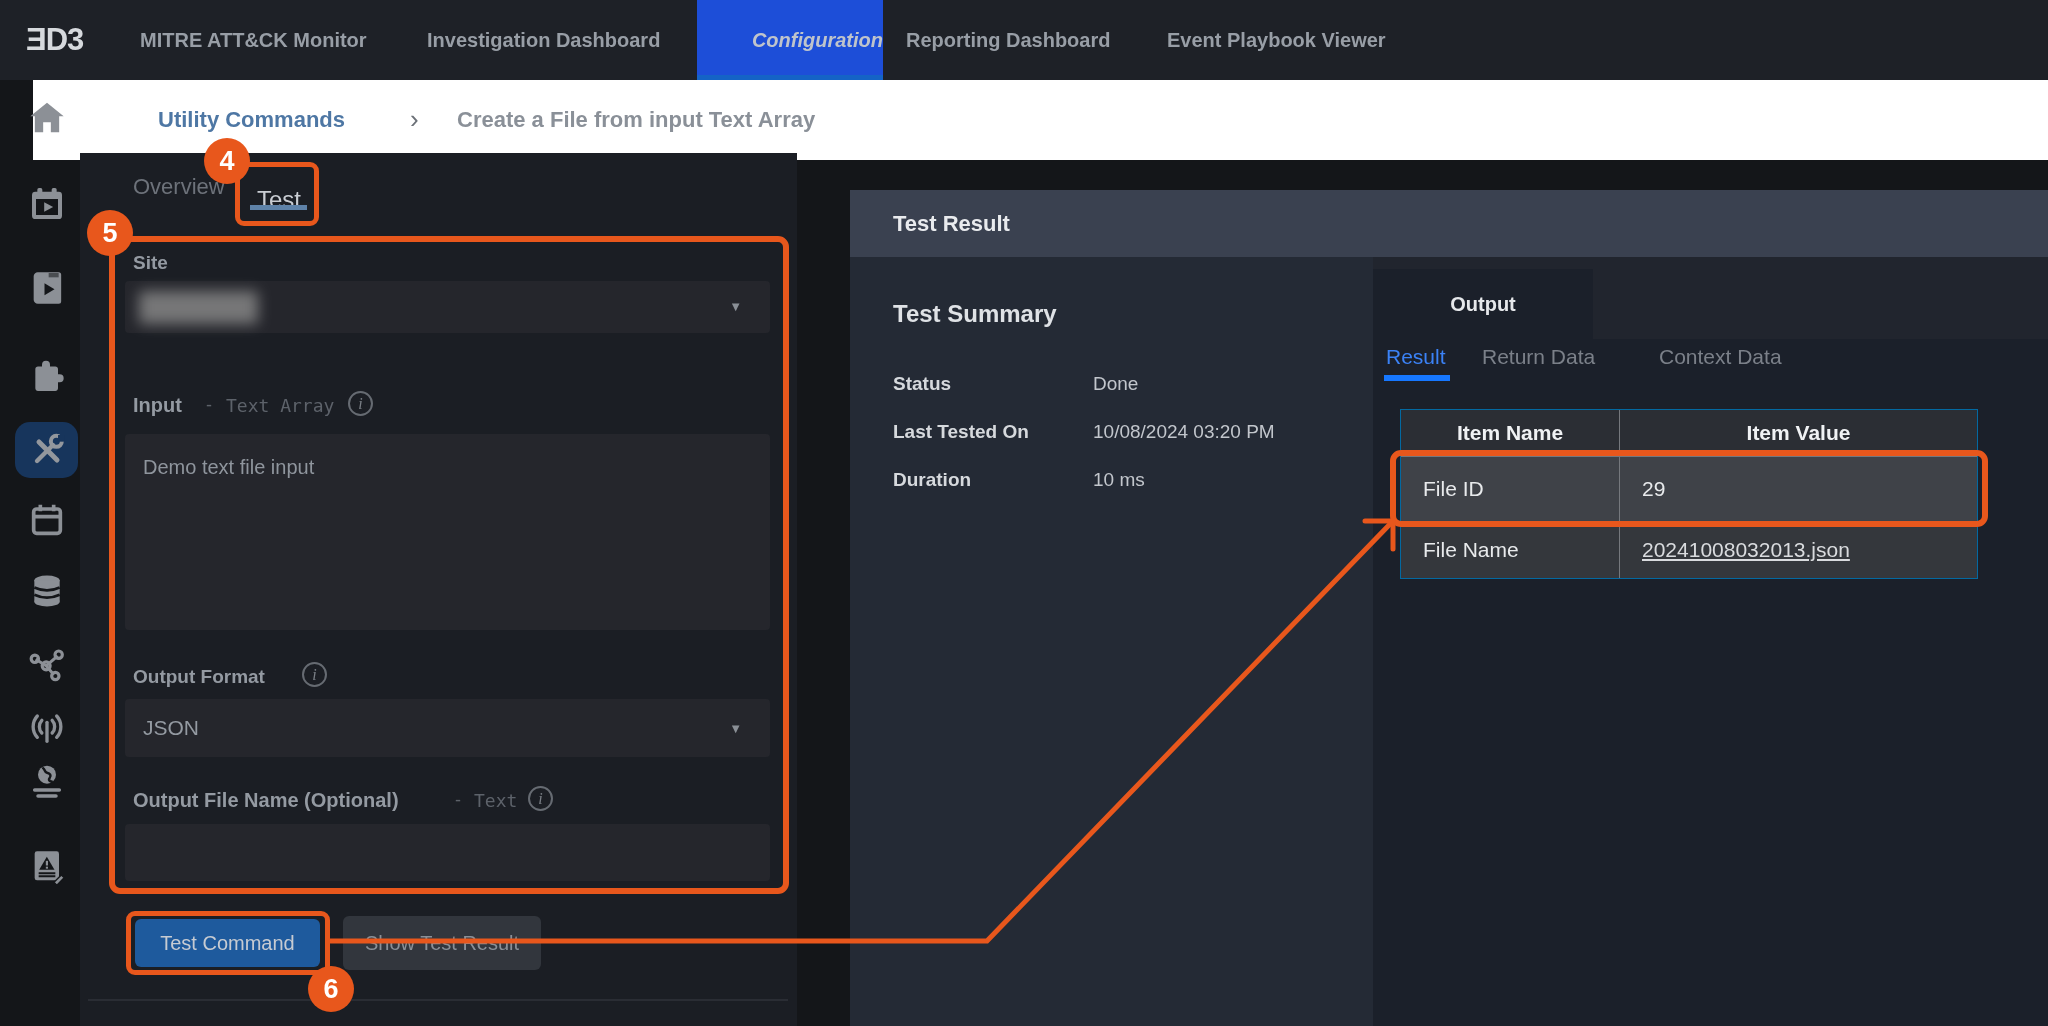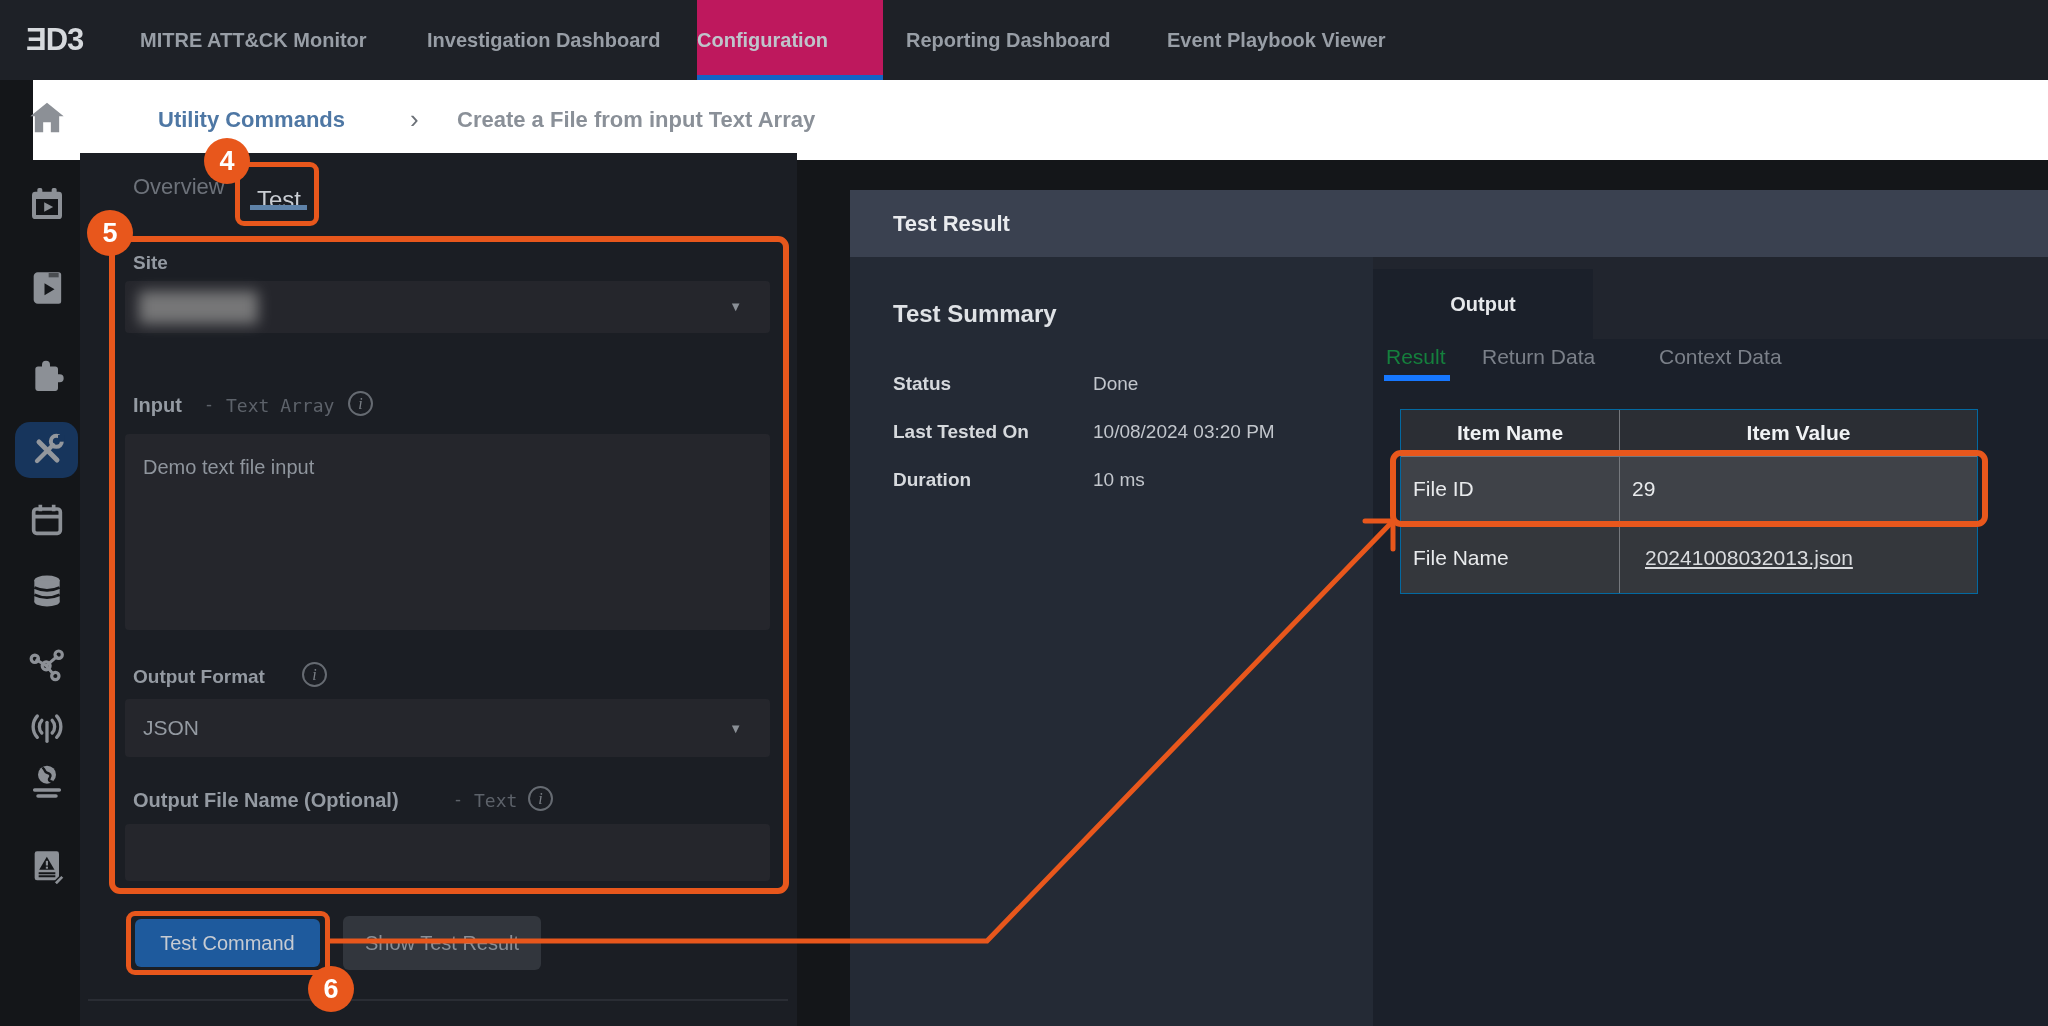--- a/index.html
+++ b/index.html
@@ -4,21 +4,21 @@
 <style>
   * { margin:0; padding:0; box-sizing:border-box; }
   html,body { background:#0f1114; }
   body { font-family:"Liberation Sans", sans-serif; }
   #root { position:relative; width:2048px; height:1026px; overflow:hidden; background:#141619; }
 
   
   .navbar { position:absolute; left:0; top:0; width:2048px; height:80px; background:#1e2127; }
   .logo { position:absolute; left:26px; top:0; height:80px; line-height:80px; font-size:31px; font-weight:700; color:#d6d9dd; letter-spacing:-1px; }
   .nav-item { position:absolute; top:0; height:80px; line-height:80px; font-size:20px; font-weight:600; color:#989ea6; white-space:nowrap; cursor:pointer; }
-  .nav-item.active-bg { background:#be185d; text-align:left; color:#bfc4cb; }
+  .nav-item.active-bg { background:#1d4ed8; text-align:right; color:#bfc4cb;font-style:italic; }
   .nav-underline { position:absolute; height:5px; background:#1463c6; }
 
   
   .crumbbar { position:absolute; left:0; top:80px; width:2048px; height:80px; background:#ffffff;margin-left:33px; }
   .crumb-parent { position:absolute; left:125px; top:0; height:80px; line-height:80px; font-size:22px; font-weight:700; color:#4e77a4; cursor:pointer; }
   .crumb-sep { position:absolute; left:377px; top:0; height:80px; line-height:78px; font-size:26px; color:#6b7077; }
   .crumb-current { position:absolute; left:424px; top:0; height:80px; line-height:80px; font-size:22px; font-weight:700; color:#8a9098; }
 
   
   .side-icon { position:absolute; left:23px; width:48px; height:48px; display:flex; align-items:center; justify-content:center; cursor:pointer; }
@@ -47,35 +47,35 @@
   .rp-header { position:absolute; left:850px; top:190px; width:1198px; height:67px; background:#3a4150; }
   .rp-title { position:absolute; left:893px; top:190px; height:67px; line-height:67px; font-size:22px; font-weight:600; color:#e9ebee; }
   .rp-summary { position:absolute; left:850px; top:257px; width:523px; height:769px; background:#242a35; }
   .summary-title { position:absolute; left:893px; top:300px; font-size:24px; font-weight:700; color:#dfe2e6; }
   .sum-label { position:absolute; left:893px; font-size:19px; font-weight:700; color:#d6d9dd; }
   .sum-value { position:absolute; left:1093px; font-size:19px; color:#c2c6cc; }
   .rp-strip { position:absolute; left:1373px; top:257px; width:675px; height:82px; background:#21252e; }
   .rp-content { position:absolute; left:1373px; top:339px; width:675px; height:687px; background:#1b202a; }
   .output-tab { position:absolute; left:1373px; top:269px; width:220px; height:70px; background:#1b202a; display:flex; align-items:center; justify-content:center; font-size:20px; font-weight:700; color:#e6e8eb; cursor:pointer; }
   .rtab { position:absolute; top:345px; font-size:21px; color:#7b8089; cursor:pointer; }
-  .rtab.active { color:#15803d; }
+  .rtab.active { color:#3b82f6; }
   .rtab-underline { position:absolute; left:1384px; top:375px; width:66px; height:6px; background:#1677ff; }
 
   
   .rtable { position:absolute; left:1400px; top:409px; width:578px; border:1px solid #0369a1; }
   .trow { display:flex; }
   .trow + .trow { border-top:1px solid #75787d; }
   .tc1 { width:219px; border-right:1px solid #75787d; display:flex; align-items:center; }
   .tc2 { flex:1; display:flex; align-items:center; }
   .thead { height:46px; background:#2b2e34; font-size:21px; font-weight:700; color:#f0f2f4; }
   .thead .tc1, .thead .tc2 { justify-content:center; }
   .trow-data { font-size:21px; color:#e8eaec; }
-  .trow-data .tc1, .trow-data .tc2 { padding-left:12px; }
+  .trow-data .tc1, .trow-data .tc2 { padding-left:22px; }
   .row-fileid { height:65px; background:#3f4248; }
-  .row-filename { height:72px; background:#34373c;gap:13px; }
+  .row-filename { height:57px; background:#34373c; }
   .file-link { color:#d9dbde; text-decoration:underline; cursor:pointer; }
 
   
   .ann-box { position:absolute; border:5px solid #e8571c; border-radius:9px; z-index:40; pointer-events:none; }
   .ann-box-thick { border-width:6px; border-radius:11px; }
   .ann-circle { position:absolute; width:46px; height:46px; border-radius:50%; background:#e8571c; color:#fff; font-size:27px; font-weight:700; display:flex; align-items:center; justify-content:center; z-index:60; pointer-events:none; }
   #arrow-overlay { position:absolute; left:0; top:0; z-index:50; pointer-events:none; }
 </style>
 </head>
 <body>

